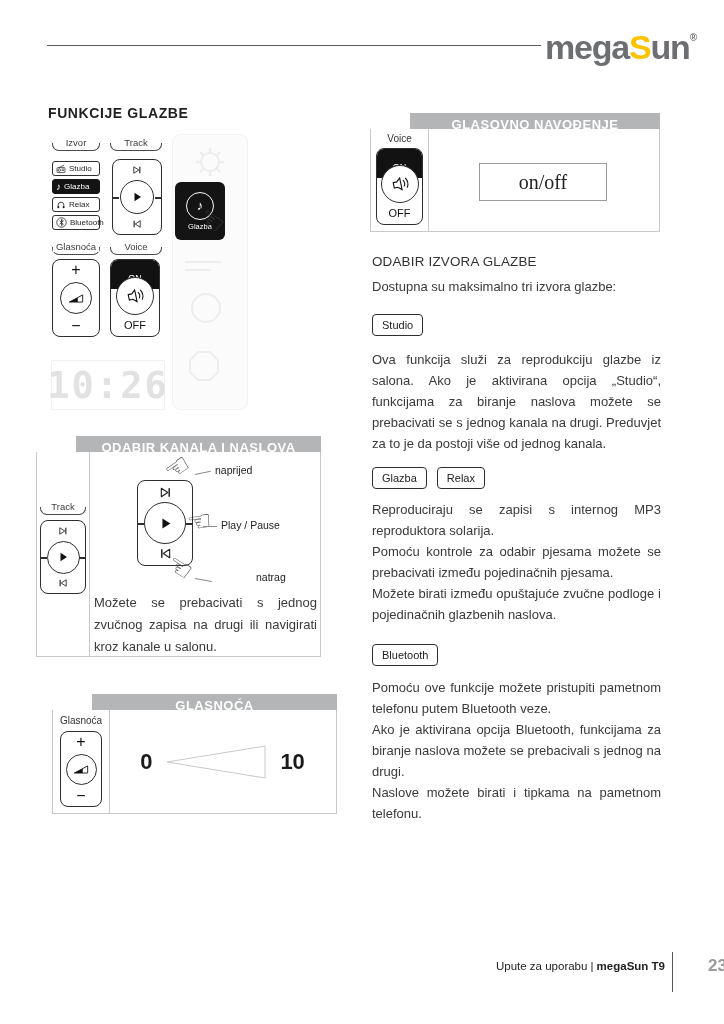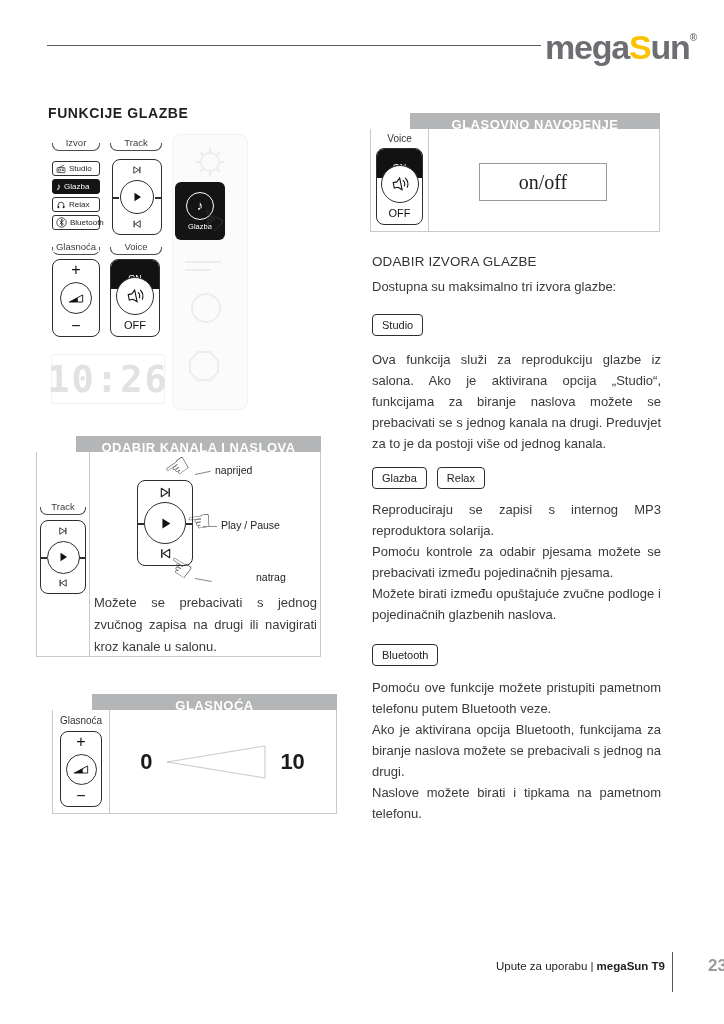--- a/index.html
+++ b/index.html
@@ -196,21 +196,21 @@
         <svg width="24" height="20" viewBox="0 0 26 22">
             <g transform="rotate(-12 13 11)" stroke="#111" fill="none" stroke-width="1.2">
               <path d="M6 8 L10 8 L14 4.5 L14 17.5 L10 14 L6 14 Z"></path>
               <path d="M17 7.5 Q19.5 11 17 14.5"></path>
               <path d="M20 5.5 Q23.5 11 20 16.5"></path>
             </g>
           </svg>
       </div>
     </div>
 
-    <div class="clock" style="left:3px;top:226px;width:112px;height:48px;">10:26</div>
+    <div class="clock" style="left:3px;top:232px;width:112px;height:48px;">10:26</div>
   </div>
 
   <div class="infobox" style="left:370px;top:113px;width:290px;">
     <div class="bar">GLASOVNO NAVOĐENJE</div>
     <div class="body" style="height:103px;">
       <div class="leftcell" style="width:57px;">
         <div class="plainlabel" style="top:4px;">Voice</div>
         <div class="voicebtn" style="left:5px;top:19px;width:47px;height:77px;">
           <div class="on">ON</div>
           <div class="off">OFF</div>

